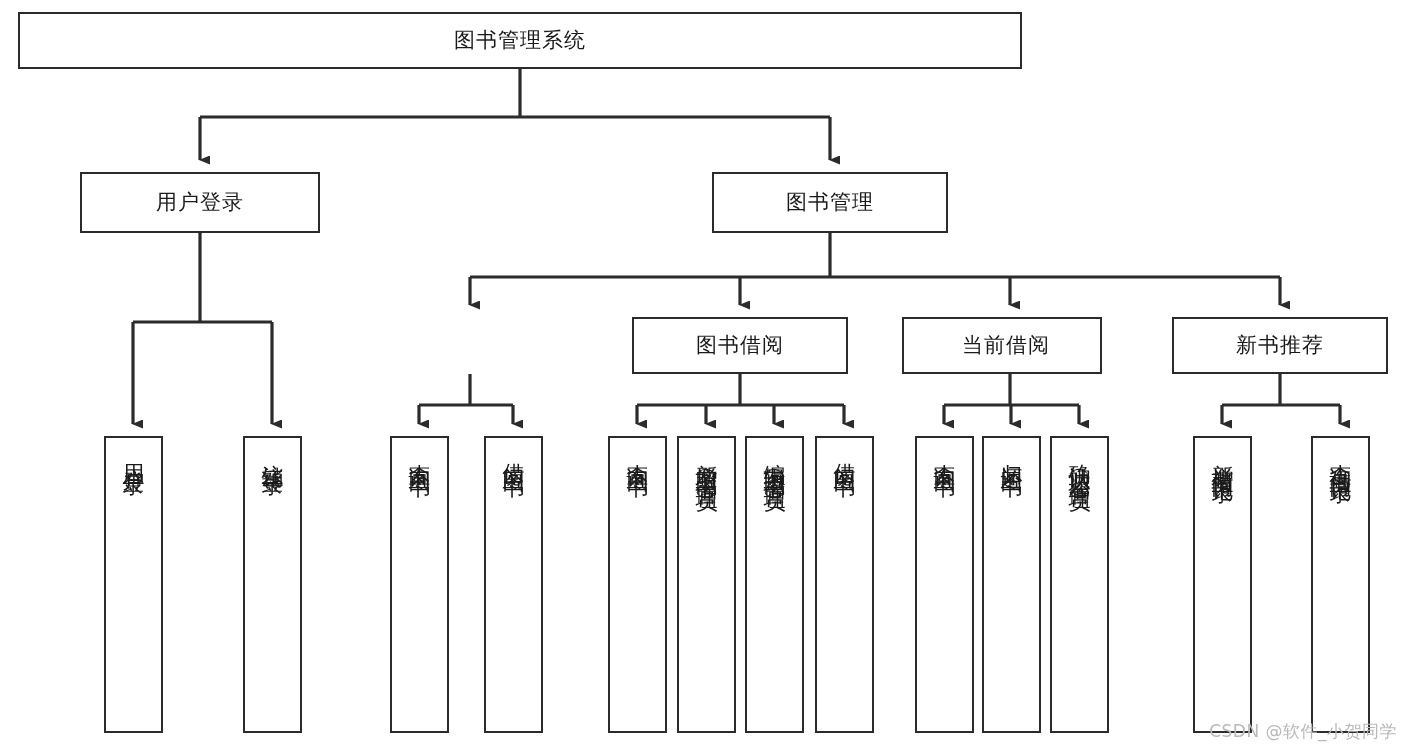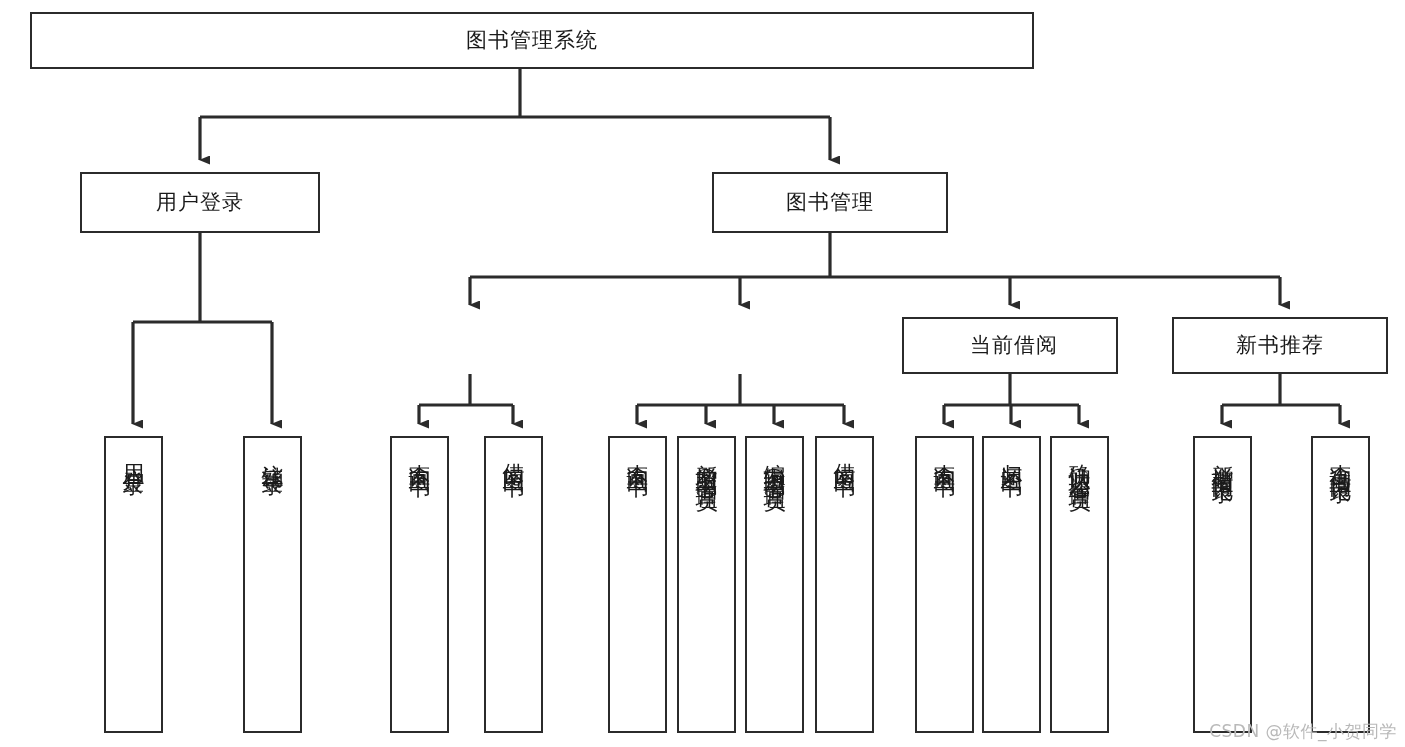--- a/index.html
+++ b/index.html
@@ -115,32 +115,35 @@
       <path d="M1011,405 L1011,424" marker-end="url(#arrowhead)"></path>
       <path d="M1079,405 L1079,424" marker-end="url(#arrowhead)"></path>
 
       <path d="M1280,374 L1280,405"></path>
       <path d="M1222,405 L1340,405"></path>
       <path d="M1222,405 L1222,424" marker-end="url(#arrowhead)"></path>
       <path d="M1340,405 L1340,424" marker-end="url(#arrowhead)"></path>
     </g>
   </svg>
 
-  <div class="node-box node-h" style="left:18px; top:12px; width:1004px; height:57px;margin-left:12px;">
+  <div class="node-box node-h" style="left:18px; top:12px; width:1004px; height:57px;">
     <span>图书管理系统</span>
   </div>
 
   <div class="node-box node-h" style="left:80px; top:172px; width:240px; height:61px;">
     <span>用户登录</span>
   </div>
   <div class="node-box node-h" style="left:712px; top:172px; width:236px; height:61px;">
     <span>图书管理</span>
   </div>
 
-  <div class="node-box node-h" style="left:902px; top:317px; width:216px; height:57px;padding-left:8px;">
+  <div class="node-box node-h" style="left:632px; top:317px; width:216px; height:57px;">
+    <span>图书借阅</span>
+  </div>
+  <div class="node-box node-h" style="left:902px; top:317px; width:200px; height:57px;padding-left:8px;">
     <span>当前借阅</span>
   </div>
   <div class="node-box node-h" style="left:1172px; top:317px; width:216px; height:57px;">
     <span>新书推荐</span>
   </div>
 
   <div class="node-box node-v" style="left:104px; top:436px; width:59px; height:297px;">
     <span class="vlabel">用户登录</span>
   </div>
   <div class="node-box node-v" style="left:243px; top:436px; width:59px; height:297px;">

